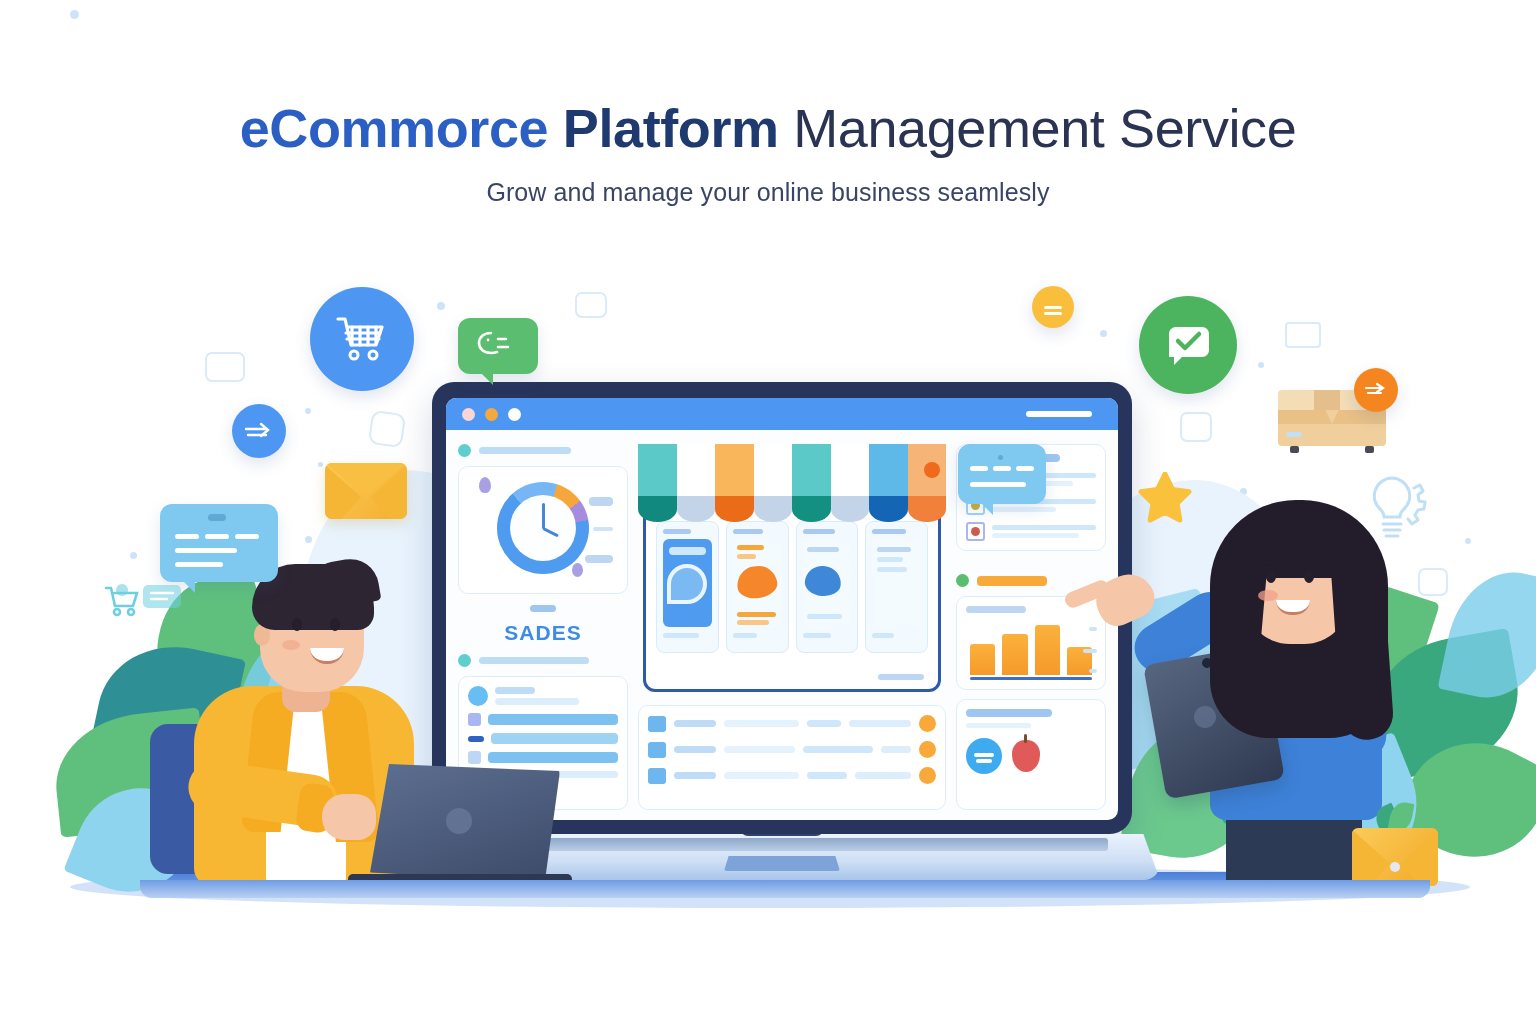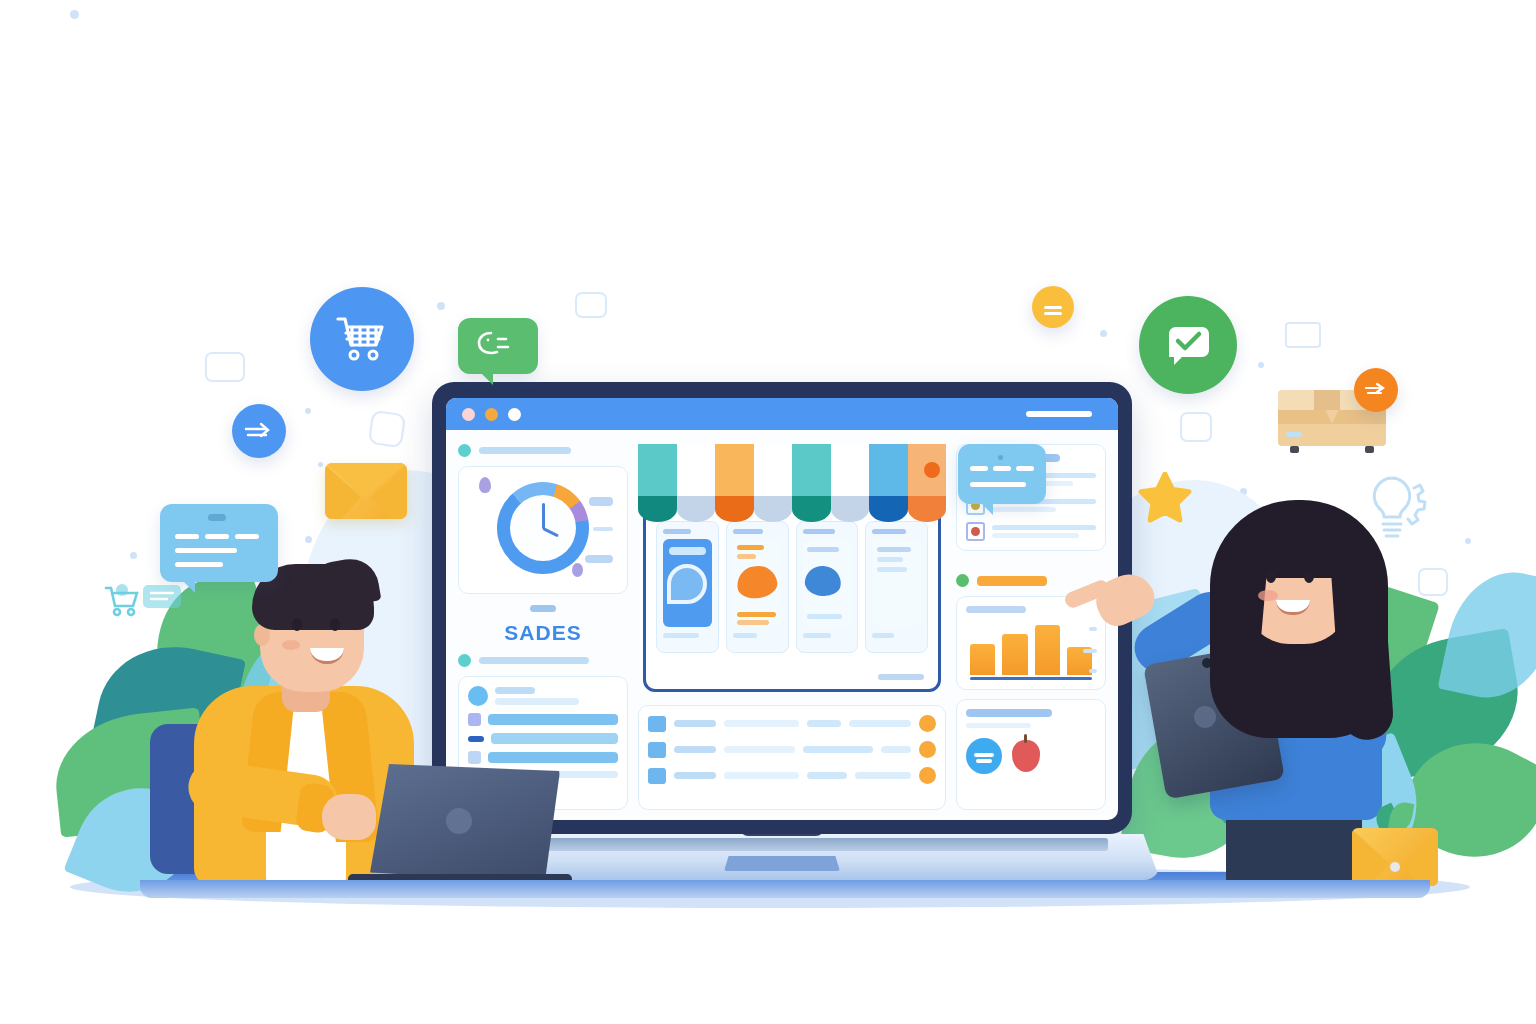--- a/index.html
+++ b/index.html
@@ -228,20 +228,26 @@
 
   
   .person { position: absolute; z-index: 25; }
 </style>
 </head>
 <body>
 
 <div id="stage">
 
   <div id="header">
+    <h1 id="page-title">
+      <span class="t-brand">eCommorce</span>
+      <span class="t-strong">Platform</span>
+      <span class="t-plain">Management Service</span>
+    </h1>
+    <div id="page-subtitle">Grow and manage your online business seamlesly</div>
   </div>
 
 
   <div class="foliage" style="left:300px;top:470px;width:230px;height:300px;background:#e8f3fd;border-radius:46% 54% 40% 60%/50% 44% 56% 50%;z-index:1;"></div>
   <div class="foliage" style="left:1060px;top:480px;width:260px;height:330px;background:#e8f3fd;border-radius:52% 48% 58% 42%/46% 54% 46% 54%;z-index:1;"></div>
 
   <div id="desk-shadow"></div>
   <div id="desk-surface"></div>
 
   <div class="foliage" style="left:60px;top:570px;width:300px;height:330px;">

